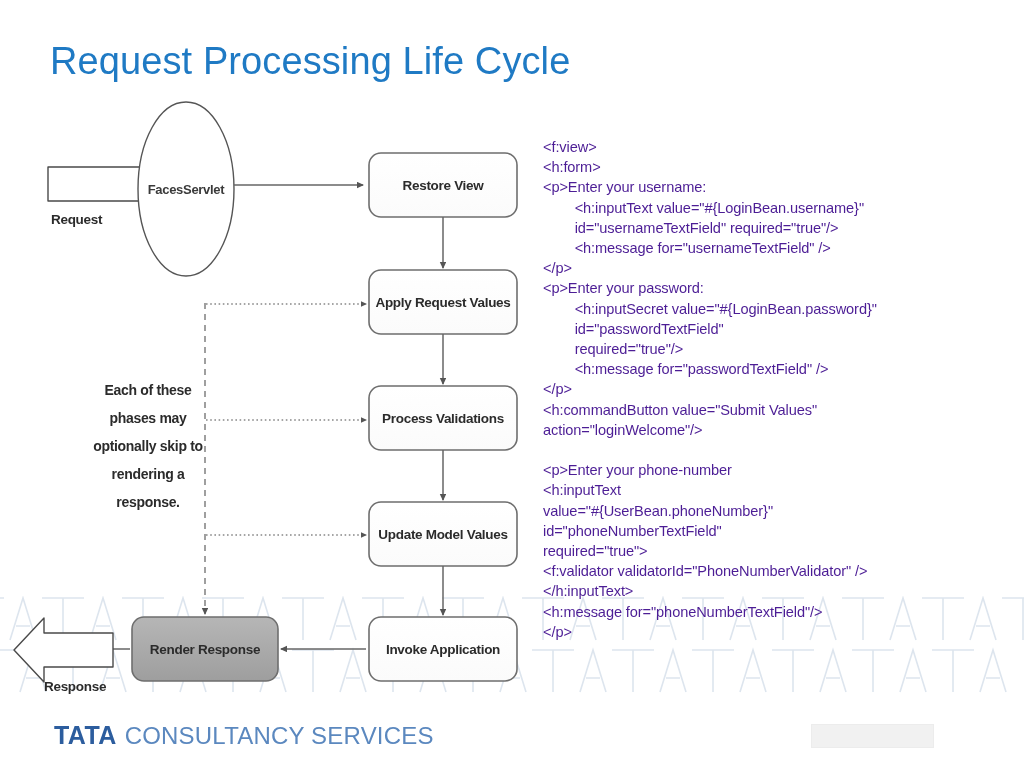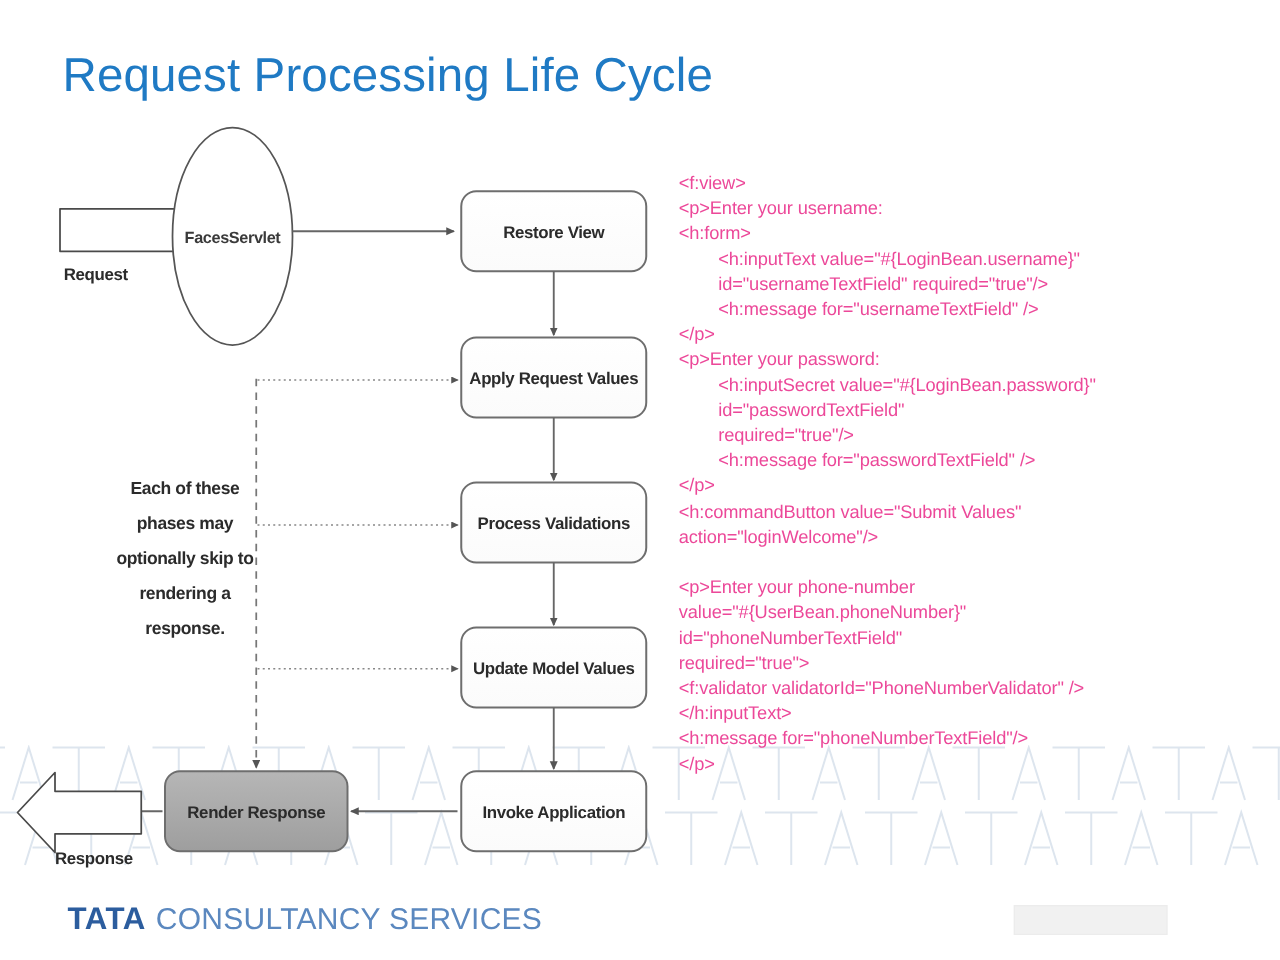--- a/index.html
+++ b/index.html
@@ -96,21 +96,21 @@
     position: absolute;
     left: 543px;
     top: 137px;
     width: 470px;
     z-index: 4;
   }
   .code-line {
     font-family: "Liberation Sans", sans-serif;
     font-size: 14.6px;
     line-height: 20.2px;
-    color: #ec4899;
+    color: #4c1d95;
     white-space: pre;
     letter-spacing: -0.1px;
   }
   .code-line.spacer {
     height: 20.2px;
   }
 
   
   .footer-logo {
     position: absolute;
@@ -269,36 +269,37 @@
         <text class="note-line" x="148" y="423" text-anchor="middle">phases may</text>
         <text class="note-line" x="148" y="451" text-anchor="middle">optionally skip to</text>
         <text class="note-line" x="148" y="479" text-anchor="middle">rendering a</text>
         <text class="note-line" x="148" y="507" text-anchor="middle">response.</text>
       </g>
     </svg>
   </div>
 
   <div class="code-panel">
     <div class="code-line">&lt;f:view&gt;</div>
+    <div class="code-line">&lt;h:form&gt;</div>
     <div class="code-line">&lt;p&gt;Enter your username:</div>
-    <div class="code-line">&lt;h:form&gt;</div>
     <div class="code-line">        &lt;h:inputText value="#{LoginBean.username}"</div>
     <div class="code-line">        id="usernameTextField" required="true"/&gt;</div>
     <div class="code-line">        &lt;h:message for="usernameTextField" /&gt;</div>
     <div class="code-line">&lt;/p&gt;</div>
     <div class="code-line">&lt;p&gt;Enter your password:</div>
     <div class="code-line">        &lt;h:inputSecret value="#{LoginBean.password}"</div>
     <div class="code-line">        id="passwordTextField"</div>
     <div class="code-line">        required="true"/&gt;</div>
     <div class="code-line">        &lt;h:message for="passwordTextField" /&gt;</div>
     <div class="code-line">&lt;/p&gt;</div>
     <div class="code-line">&lt;h:commandButton value="Submit Values"</div>
     <div class="code-line">action="loginWelcome"/&gt;</div>
     <div class="code-line spacer"></div>
     <div class="code-line">&lt;p&gt;Enter your phone-number</div>
+    <div class="code-line">&lt;h:inputText</div>
     <div class="code-line">value="#{UserBean.phoneNumber}"</div>
     <div class="code-line">id="phoneNumberTextField"</div>
     <div class="code-line">required="true"&gt;</div>
     <div class="code-line">&lt;f:validator validatorId="PhoneNumberValidator" /&gt;</div>
     <div class="code-line">&lt;/h:inputText&gt;</div>
     <div class="code-line">&lt;h:message for="phoneNumberTextField"/&gt;</div>
     <div class="code-line">&lt;/p&gt;</div>
   </div>
 
   <div class="footer-logo">

